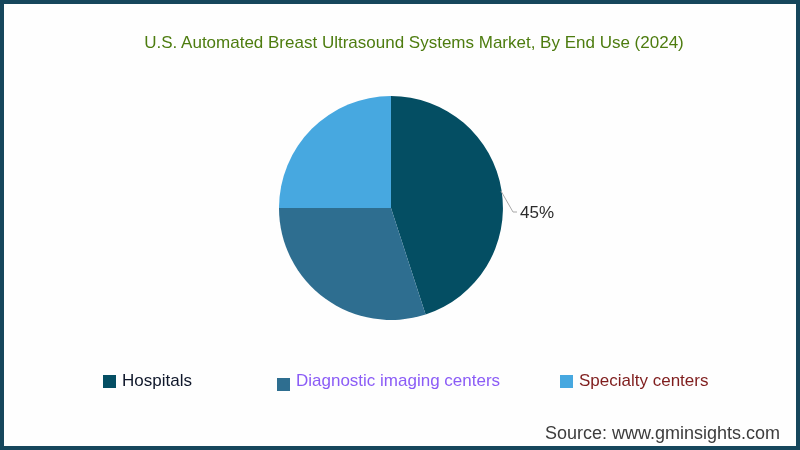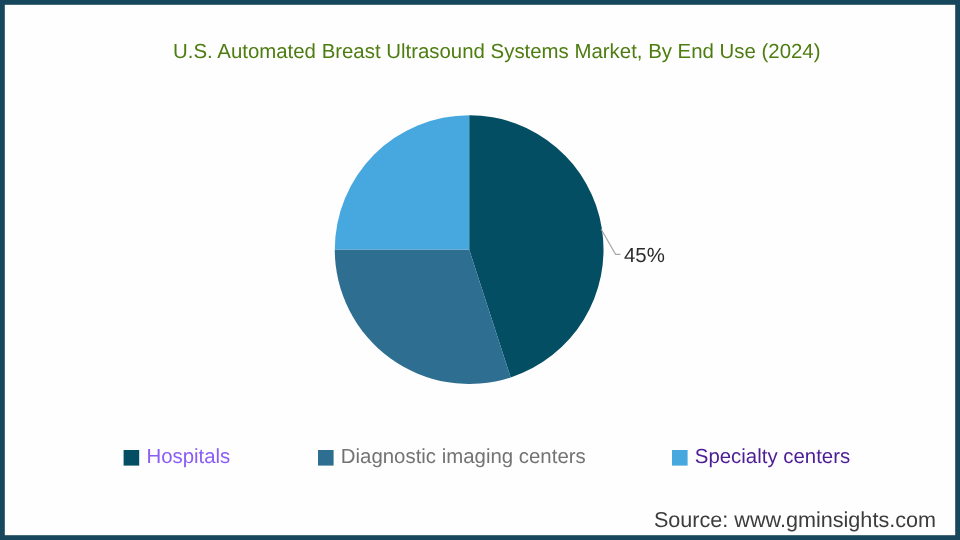--- a/index.html
+++ b/index.html
@@ -70,27 +70,27 @@
 
 <svg id="pie-svg" width="800" height="450" viewBox="0 0 800 450">
     <path d="M 391 208 L 391.0 96.0 A 112 112 0 0 1 425.6 314.5 Z" fill="#044e63"></path>
     <path d="M 391 208 L 425.6 314.5 A 112 112 0 0 1 279.0 208.0 Z" fill="#2e6e90"></path>
     <path d="M 391 208 L 279.0 208.0 A 112 112 0 0 1 391.0 96.0 Z" fill="#47a8e0"></path>
     <polyline points="501,191 513,212 517,212" fill="none" stroke="#a8a8a8" stroke-width="1"></polyline>
     <text x="520" y="218" font-size="17" fill="#2b2b2b">45%</text>
   </svg>
 
 <div id="legend">
-    <div class="legend-item" style="left: 103px; color: #8b5cf6;">
+    <div class="legend-item" style="left: 103px; color: #0f172a;">
       <span class="swatch" style="background: rgb(4, 78, 99);"></span>
       <span>Hospitals</span>
     </div>
-    <div class="legend-item" style="left: 265px; color: #737373;">
+    <div class="legend-item" style="left: 277px; color: #8b5cf6; align-items: flex-end;">
       <span class="swatch" style="background: rgb(46, 110, 144);"></span>
       <span>Diagnostic imaging centers</span>
     </div>
-    <div class="legend-item" style="left: 560px; color: #4c1d95;">
+    <div class="legend-item" style="left: 560px; color: #7f1d1d;">
       <span class="swatch" style="background: rgb(71, 168, 224);"></span>
       <span>Specialty centers</span>
     </div>
   </div>
 
 <div class="source">Source: www.gminsights.com</div>
 
 </body></html>

